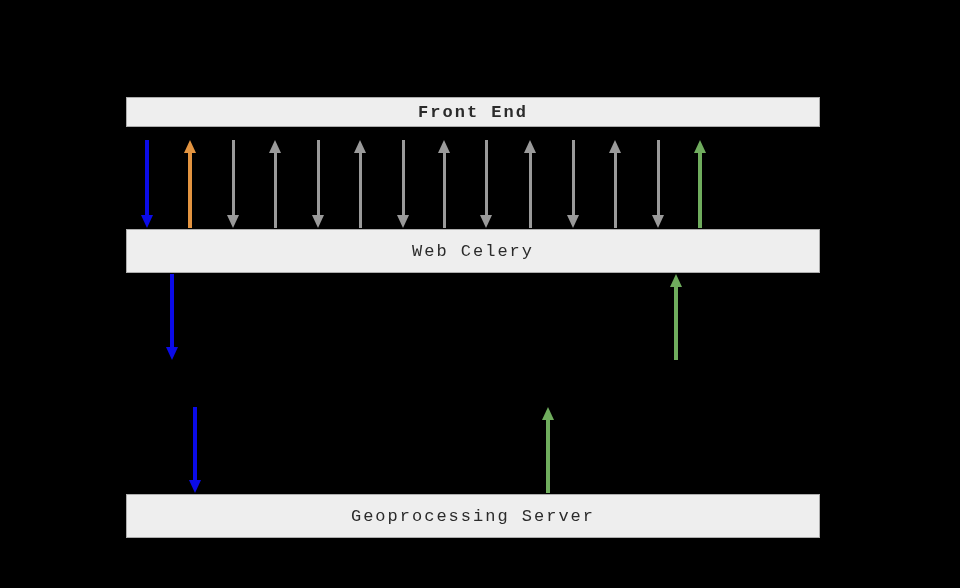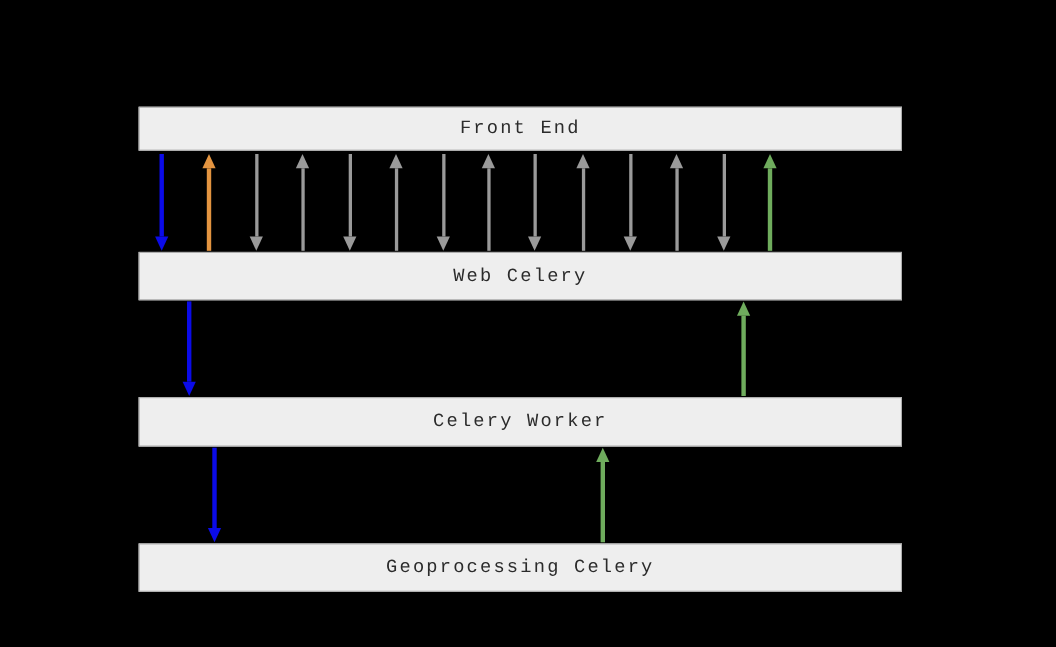--- a/index.html
+++ b/index.html
@@ -30,21 +30,21 @@
     display: flex;
     align-items: center;
     justify-content: center;
   }
   .layer-label {
     font-size: 17px;
     letter-spacing: 2px;
     color: #2b2b2b;
     white-space: pre;
   }
-  #layer-front-end        { top: 97px;  height: 40px; }
+  #layer-front-end        { top: 97px;  height: 30px; font-weight: bold; }
   #layer-web-server       { top: 229px; height: 44px; }
   #layer-celery-worker    { top: 361px; height: 45px; }
   #layer-geoprocessing    { top: 494px; height: 44px; }
 
   #arrows-layer {
     position: absolute;
     inset: 0;
   }
   .arrow {
     position: absolute;
@@ -154,21 +154,18 @@
     </div>
 
   <div class="layer" id="layer-front-end">
     <span class="layer-label">Front End</span>
   </div>
 
   <div class="layer" id="layer-web-server">
     <span class="layer-label">Web Celery</span>
   </div>
 
-  <div class="layer" id="layer-celery-worker">
-    <span class="layer-label">Celery Worker</span>
-  </div>
 
   <div class="layer" id="layer-geoprocessing">
-    <span class="layer-label">Geoprocessing Celery</span>
+    <span class="layer-label">Geoprocessing Server</span>
   </div>
 
 </div>
 
 </body></html>

